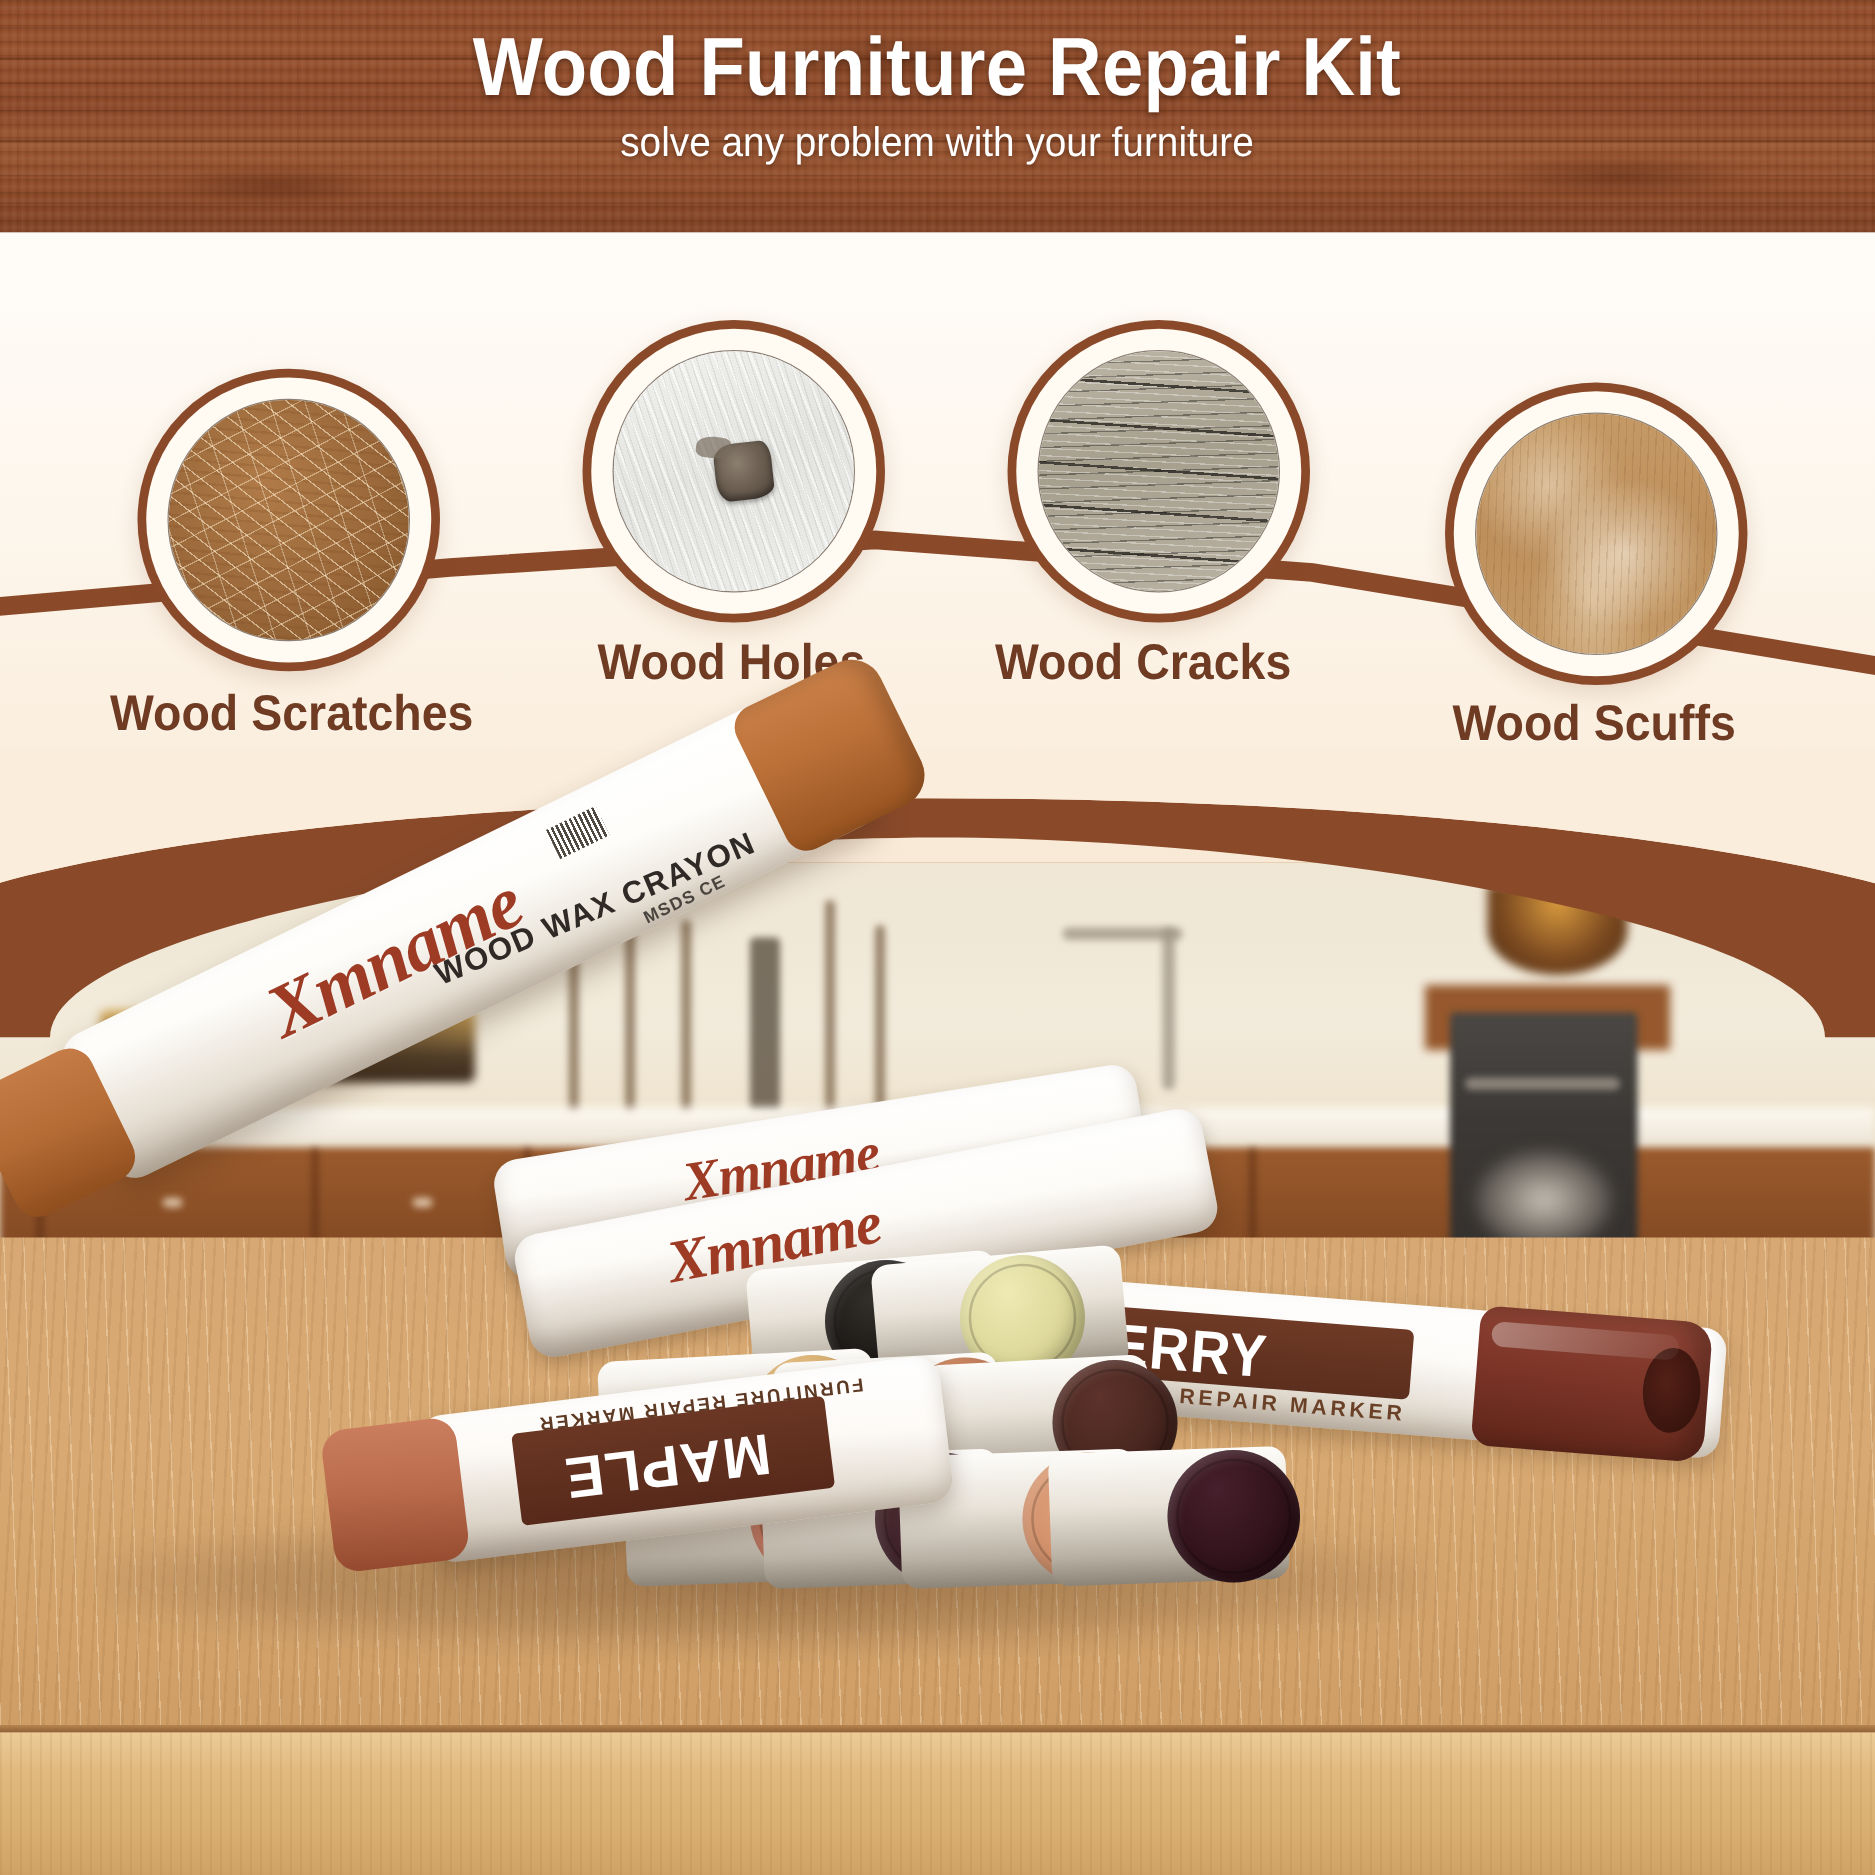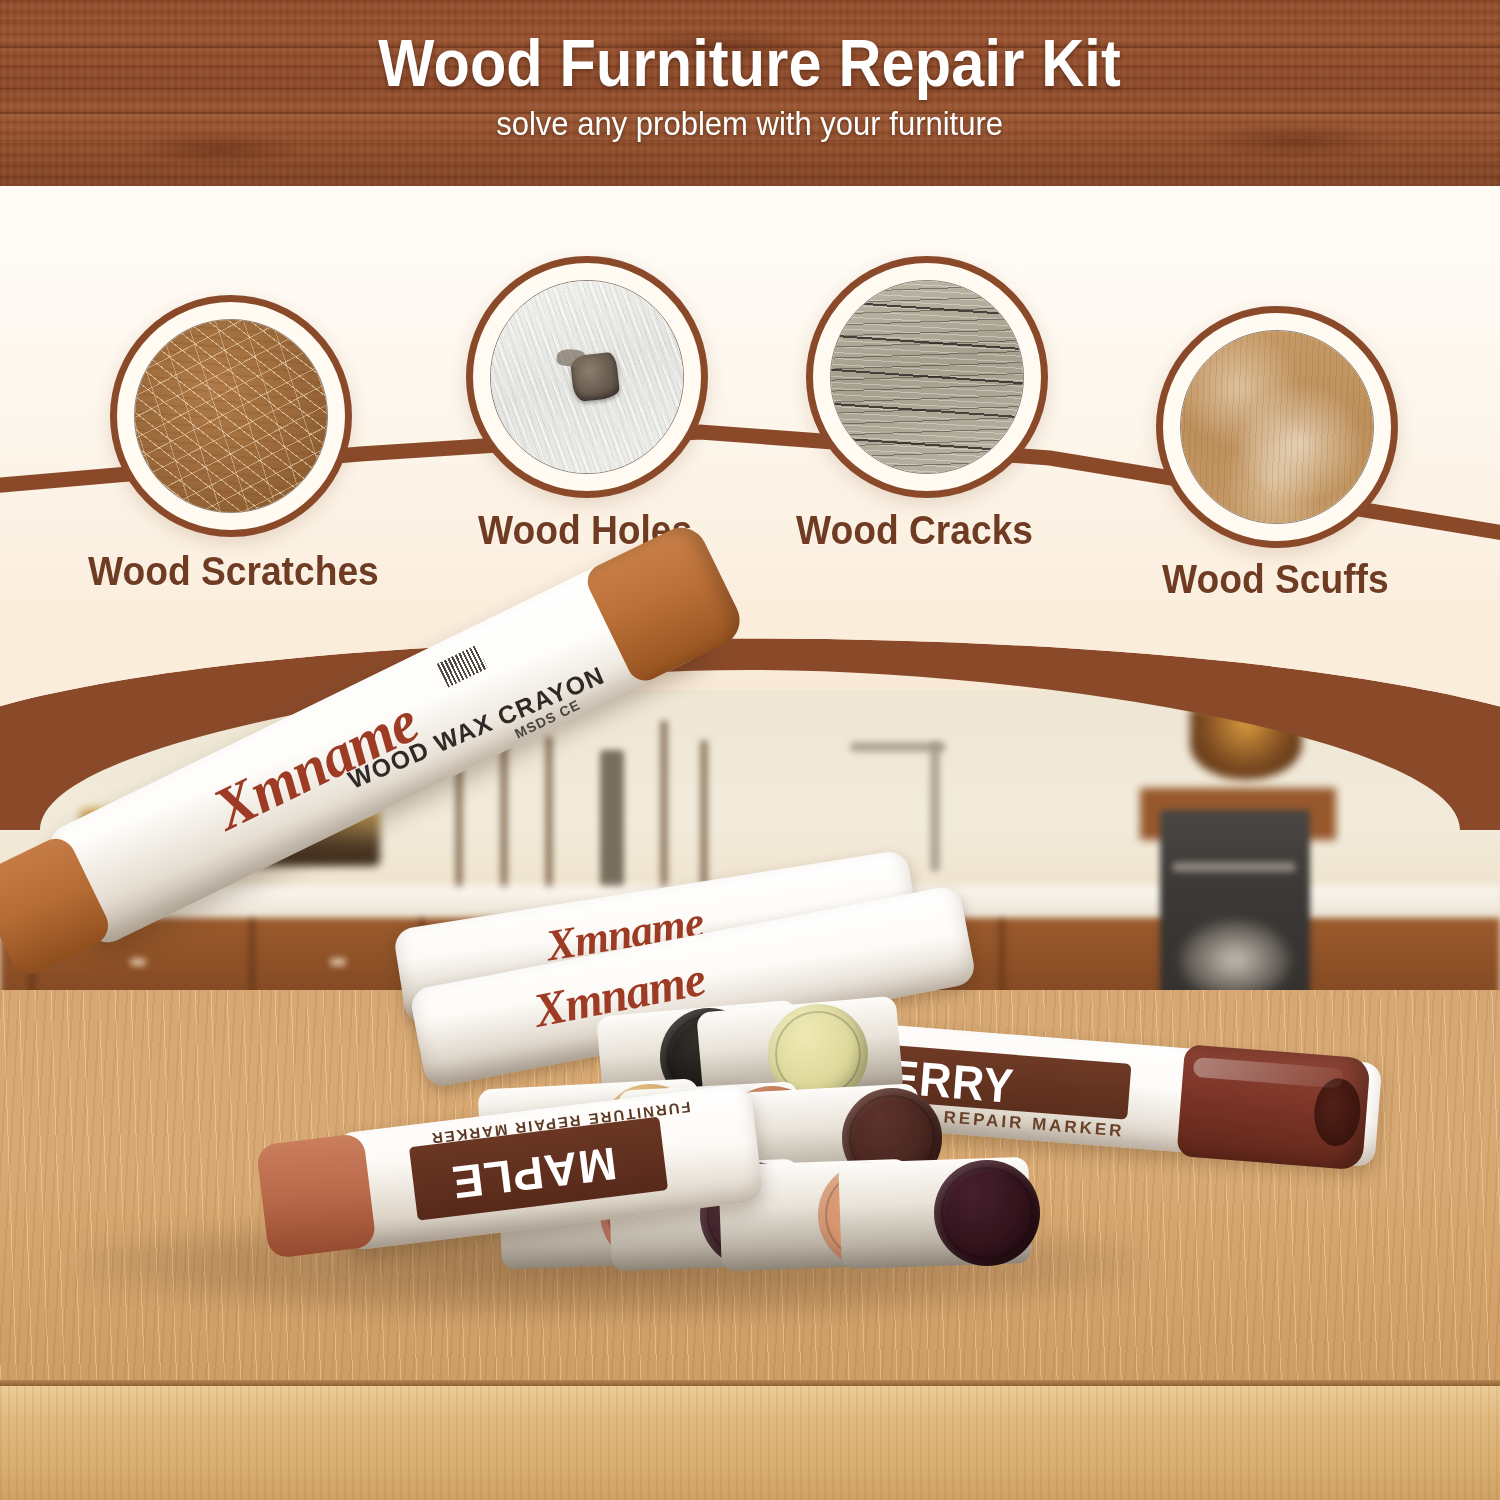--- a/index.html
+++ b/index.html
@@ -23,21 +23,21 @@
   .header .plank{
     position:absolute;left:0;width:1500px;height:2px;background:rgba(60,25,10,0.33);
   }
   .header .knot{
     position:absolute;border-radius:50%;
     background:radial-gradient(ellipse at center, rgba(90,40,18,0.45) 0%, rgba(140,75,40,0.12) 60%, rgba(0,0,0,0) 72%);
   }
   .header .grainline{
     position:absolute;height:1px;background:rgba(70,30,12,0.20);
   }
-  .header-inner{position:absolute;inset:0;display:flex;flex-direction:column;align-items:center;justify-content:flex-start;padding-top:28px;}
+  .header-inner{position:absolute;inset:0;display:flex;flex-direction:column;align-items:center;justify-content:flex-start;padding-top:18px;}
   .title{
     font-size:66px;font-weight:bold;color:#ffffff;letter-spacing:0.2px;
     font-family:"Liberation Sans", sans-serif;
     transform:scaleX(0.90);transform-origin:center top;
     text-shadow:0 2px 5px rgba(40,15,5,0.45);
     line-height:1.08;white-space:nowrap;
   }
   .subtitle{
     margin-top:6px;font-size:33px;color:#ffffff;font-weight:400;
     transform:scaleX(0.94);transform-origin:center top;

